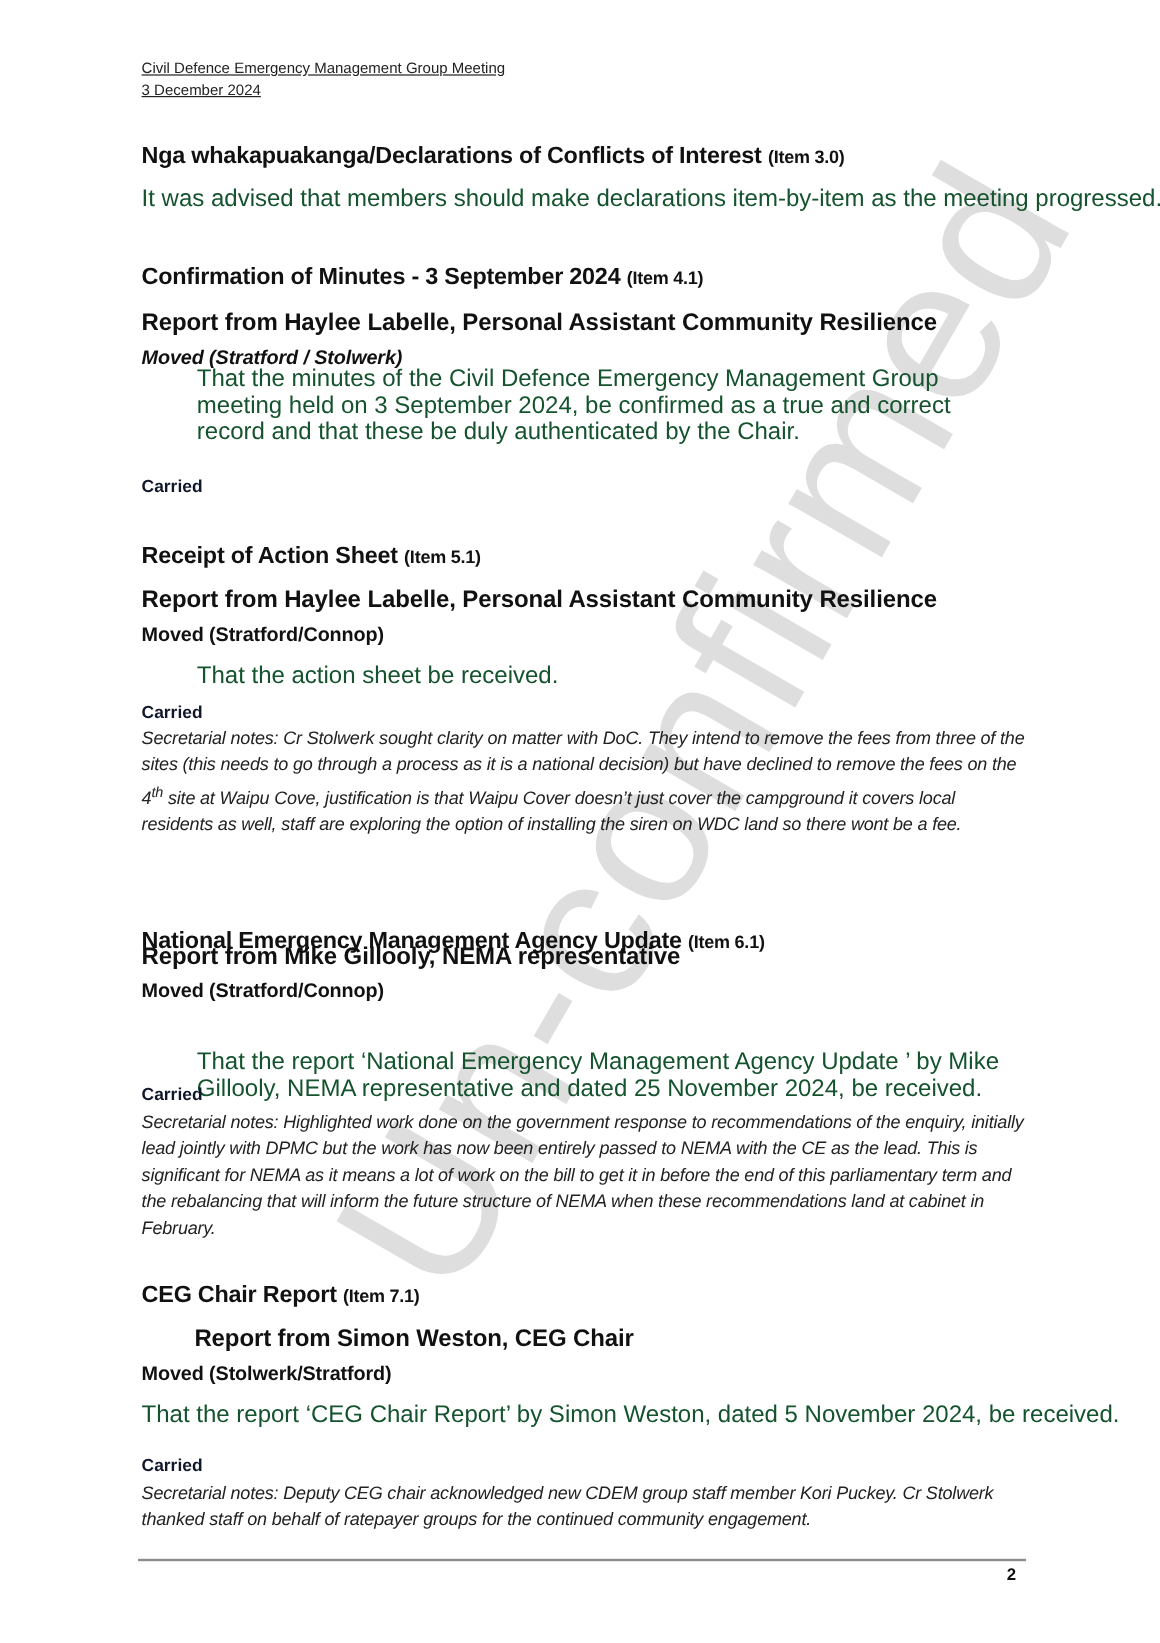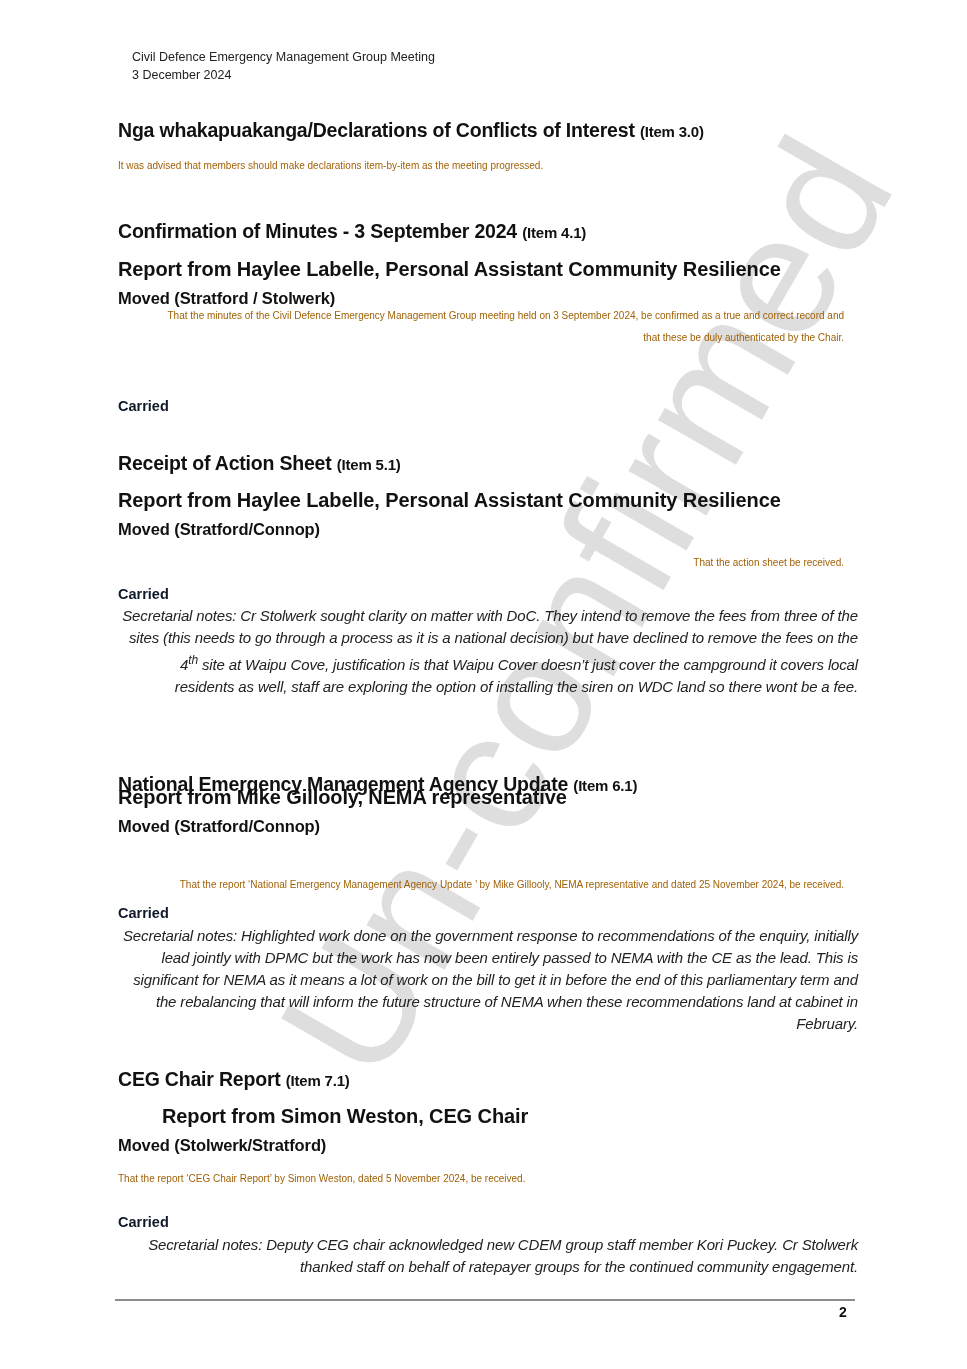--- a/index.html
+++ b/index.html
@@ -1,28 +1,28 @@
 <!DOCTYPE html>
 <html><head>
 <meta charset="utf-8">
 <style>
   html, body { margin: 0; padding: 0; background: #ffffff; }
   body {
     width: 967px; height: 1369px; position: relative; overflow: hidden;
     font-family: "Liberation Sans", sans-serif; color: #1a1a1a;
   }
   .page { position: absolute; left: 0; top: 0; width: 967px; height: 1369px; }
-  .header { position: absolute; left: 132px; top: 48px; font-size: 12.5px; line-height: 18px; color: #222; }
+  .header { position: absolute; left: 118px; top: 48px; font-size: 12.5px; line-height: 18px; color: #222; text-decoration: underline; }
   .content { position: absolute; left: 118px; top: 0; width: 740px; }
-  .abs { position: absolute; left: 0; white-space: nowrap; text-align: right; }
+  .abs { position: absolute; left: 0; white-space: nowrap; }
   .h2 { font-size: 19.5px; font-weight: bold; letter-spacing: -0.2px; color: #111; }
   .h2 .item { font-size: 15px; font-weight: bold; }
   .sub { font-size: 20px; font-weight: bold; color: #111; letter-spacing: -0.1px; }
   .moved { font-size: 16.5px; font-weight: bold; color: #111; letter-spacing: -0.1px; }
-  .body { font-size: 10px; color: #a16207; line-height: 22px; }
+  .body { font-size: 20px; color: #14532d; line-height: 22px; }
   .indent { left: 46px; white-space: normal; width: 680px; }
   .carried { font-size: 14.5px; font-weight: bold; color: #0f172a; }
   .notes { font-size: 15px; font-style: italic; color: #222; line-height: 22px; white-space: normal; width: 740px; letter-spacing: -0.15px; }
   .notes sup { font-size: 12px; }
   .footer-rule { position: absolute; left: 115px; top: 1299px; width: 740px; height: 2px; background: #8c8c8c; }
   .page-num { position: absolute; left: 839px; top: 1304px; font-size: 14px; font-weight: bold; color: #111; }
   .watermark {
     position: absolute; left: 140px; top: 640px; width: 740px; text-align: center;
     font-size: 170px; color: #d9d9d9; font-family: "Liberation Sans", sans-serif;
     transform: rotate(-60deg); transform-origin: 50% 50%;
@@ -50,21 +50,21 @@
         <span>Nga whakapuakanga/Declarations of Conflicts of Interest</span>
         <span class="item">(Item 3.0)</span>
       </div>
       <div class="abs body" style="top:155px;">It was advised that members should make declarations item-by-item as the meeting progressed.</div>
 
       <div class="abs h2" style="top:220px;">
         <span>Confirmation of Minutes - 3 September 2024</span>
         <span class="item">(Item 4.1)</span>
       </div>
       <div class="abs sub" style="top:258px;">Report from Haylee Labelle, Personal Assistant Community Resilience</div>
-      <div class="abs moved" style="top:289px;">Moved (Stratford / Stolwerk)</div>
+      <div class="abs moved" style="top:289px;font-style:italic;">Moved (Stratford / Stolwerk)</div>
       <div class="abs body indent" style="top:305px;">That the minutes of the Civil Defence Emergency Management Group meeting held on 3 September 2024, be confirmed as a true and correct record and that these be duly authenticated by the Chair.</div>
       <div class="abs carried" style="top:398px;">Carried</div>
 
       <div class="abs h2" style="top:452px;">
         <span>Receipt of Action Sheet</span>
         <span class="item">(Item 5.1)</span>
       </div>
       <div class="abs sub" style="top:489px;">Report from Haylee Labelle, Personal Assistant Community Resilience</div>
       <div class="abs moved" style="top:520px;">Moved (Stratford/Connop)</div>
       <div class="abs body indent" style="top:552px;">That the action sheet be received.</div>

